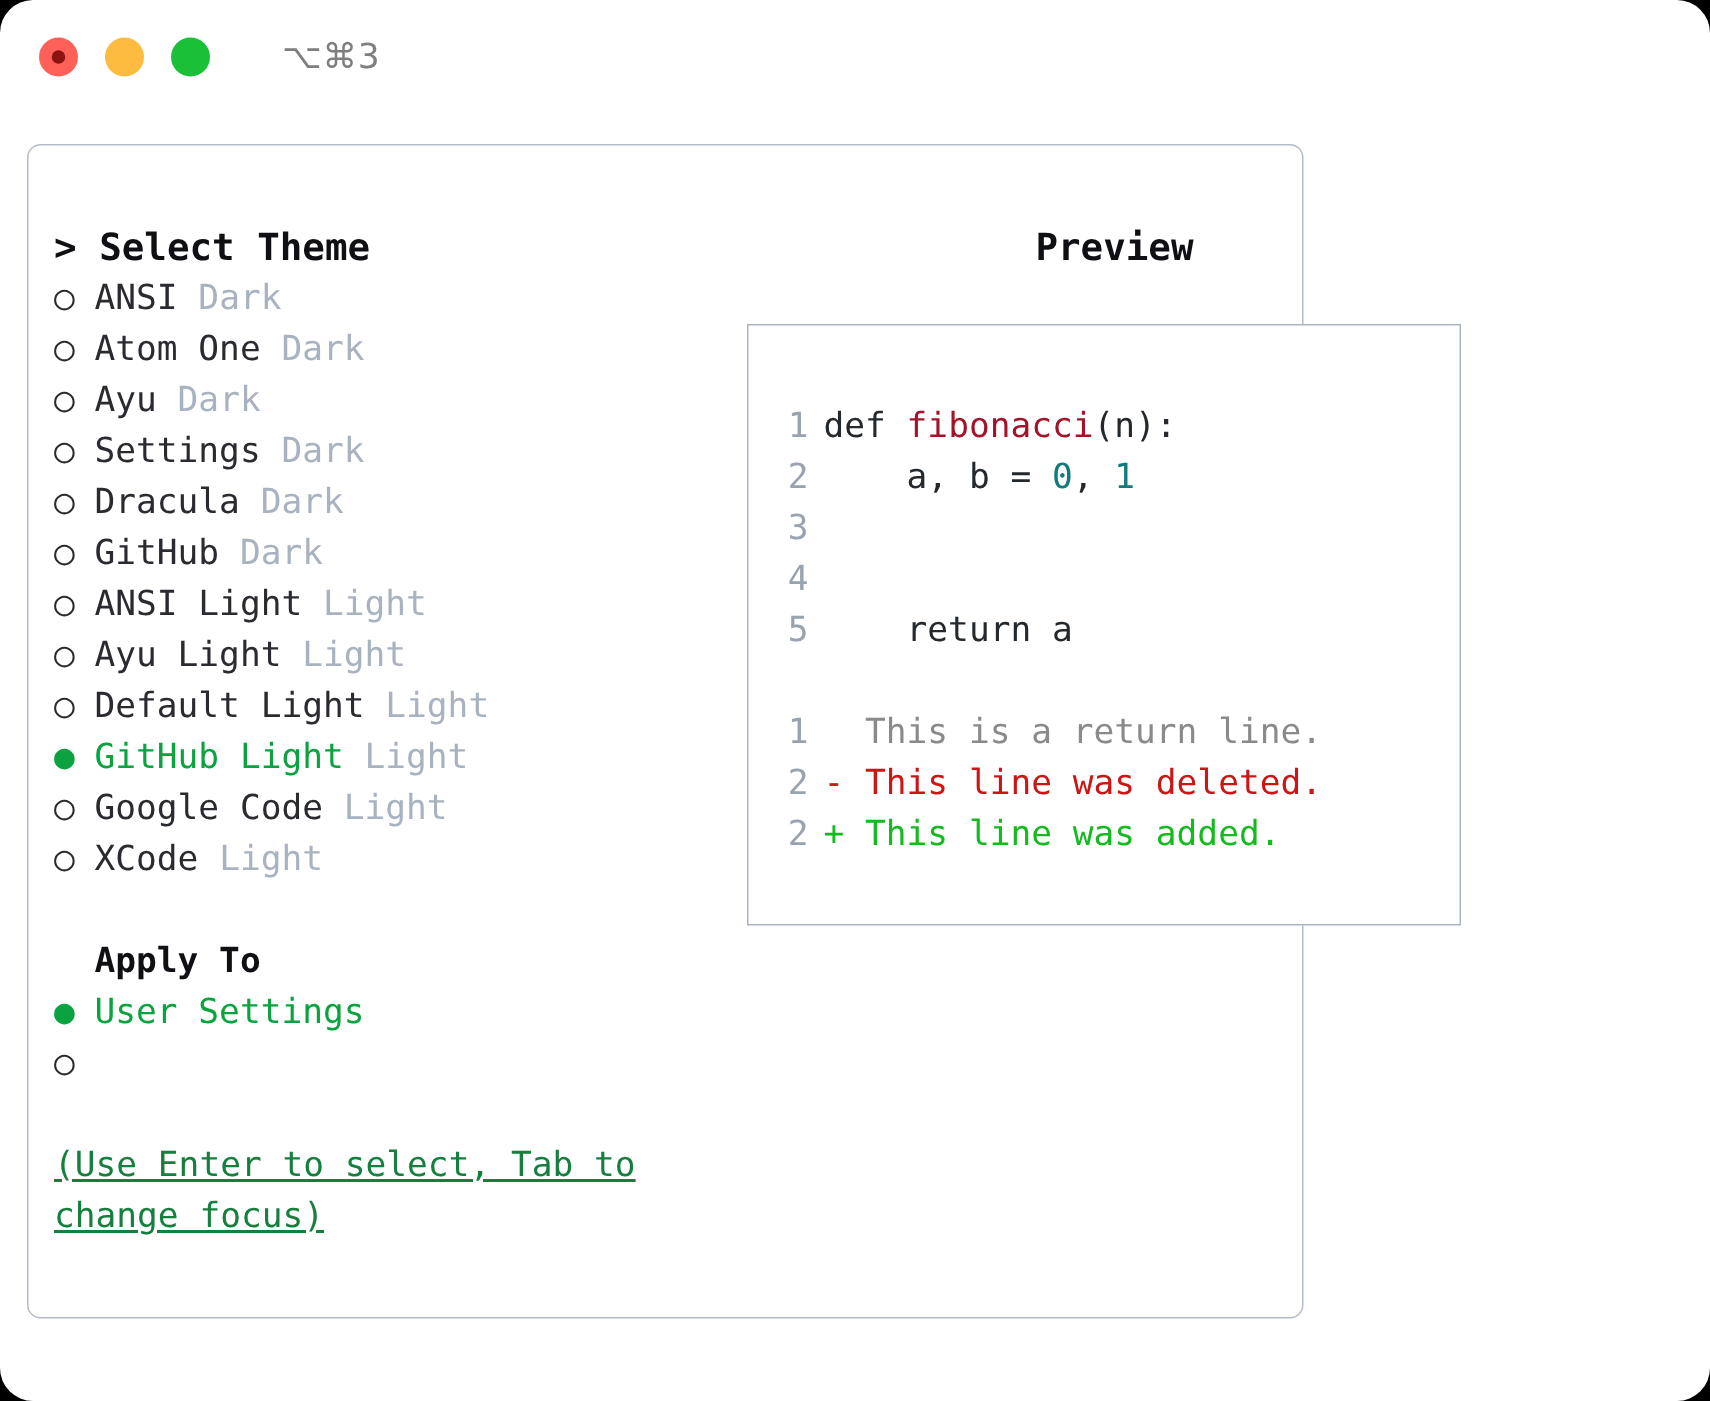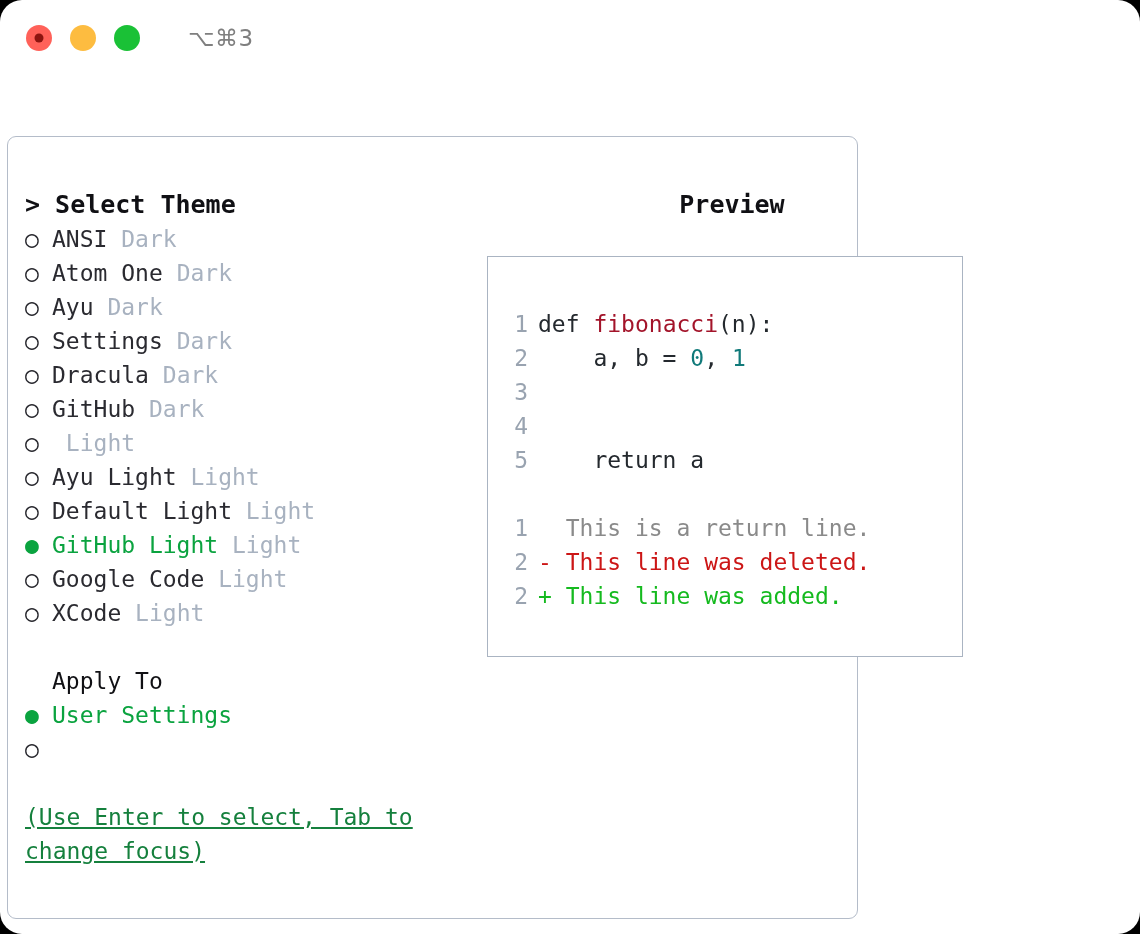--- a/index.html
+++ b/index.html
@@ -55,26 +55,25 @@
     margin-left: 48px;
     font-size: 23px;
     color: #7f7f7f;
     letter-spacing: 0.5px;
     font-family: "DejaVu Sans", "Liberation Sans", sans-serif;
   }
 
   
   .panel {
     position: absolute;
-    left: 7px; top: 96px;
+    left: 18px; top: 96px;
     width: 851px; height: 783px;
     border: 1.6px solid #b4bcc9;
     border-radius: 9px;
     background: #ffffff;
-    margin-top: 40px;
   }
 
   .panel-inner {
     position: absolute;
     left: 0; top: 0;
     width: 100%; height: 100%;
   }
 
   
   .left-col {
@@ -112,21 +111,21 @@
 
   .subhead-row {
     display: flex;
     align-items: baseline;
     line-height: 34px;
     font-size: 23px;
     white-space: pre;
   }
   .subhead-row .subhead-label {
     color: #101014;
-    font-weight: normal;
+    font-weight: bold;
   }
 
   .spacer-line { height: 34px; }
 
   .hint {
     margin-top: 34px;
     font-size: 23px;
     line-height: 34px;
     color: #15803d;
     width: 404px;
@@ -204,21 +203,21 @@
 
         <div class="section-header">&gt; Select Theme</div>
 
         <div id="theme-list">
             <div class="opt-row"><span class="marker">○</span><span class="opt-label">ANSI</span><span class="opt-badge"> Dark</span></div>
             <div class="opt-row"><span class="marker">○</span><span class="opt-label">Atom One</span><span class="opt-badge"> Dark</span></div>
             <div class="opt-row"><span class="marker">○</span><span class="opt-label">Ayu</span><span class="opt-badge"> Dark</span></div>
             <div class="opt-row"><span class="marker">○</span><span class="opt-label">Settings</span><span class="opt-badge"> Dark</span></div>
             <div class="opt-row"><span class="marker">○</span><span class="opt-label">Dracula</span><span class="opt-badge"> Dark</span></div>
             <div class="opt-row"><span class="marker">○</span><span class="opt-label">GitHub</span><span class="opt-badge"> Dark</span></div>
-            <div class="opt-row"><span class="marker">○</span><span class="opt-badge"> Light</span></div>
+            <div class="opt-row"><span class="marker">○</span><span class="opt-label">ANSI Light</span><span class="opt-badge"> Light</span></div>
             <div class="opt-row"><span class="marker">○</span><span class="opt-label">Ayu Light</span><span class="opt-badge"> Light</span></div>
             <div class="opt-row"><span class="marker">○</span><span class="opt-label">Default Light</span><span class="opt-badge"> Light</span></div>
             <div class="opt-row selected"><span class="marker sel">●</span><span class="opt-label">GitHub Light</span><span class="opt-badge"> Light</span></div>
             <div class="opt-row"><span class="marker">○</span><span class="opt-label">Google Code</span><span class="opt-badge"> Light</span></div>
             <div class="opt-row"><span class="marker">○</span><span class="opt-label">XCode</span><span class="opt-badge"> Light</span></div>
           </div>
 
         <div class="spacer-line"></div>
 
         <div class="subhead-row">

